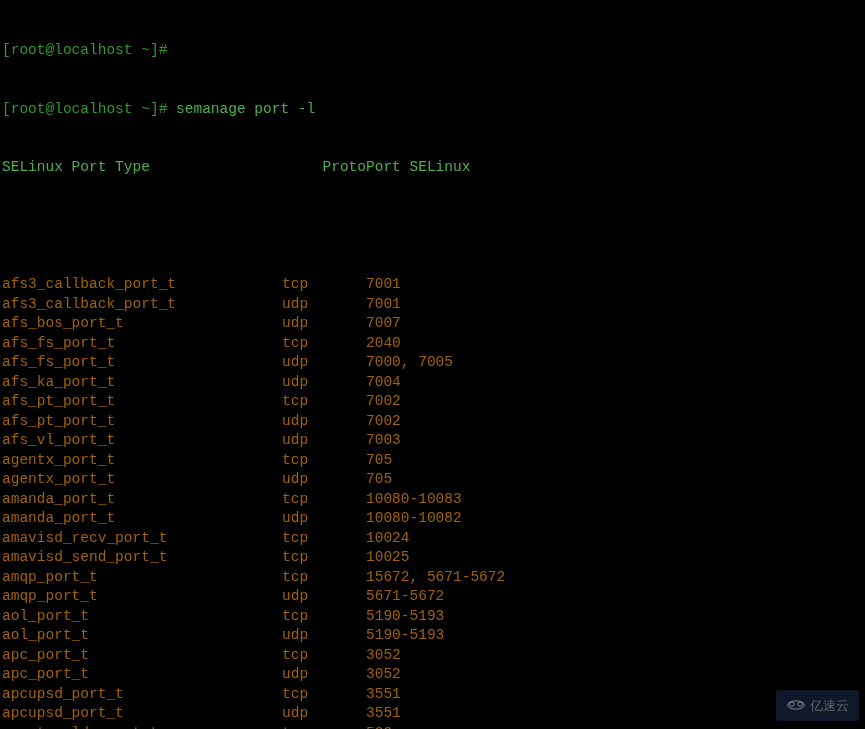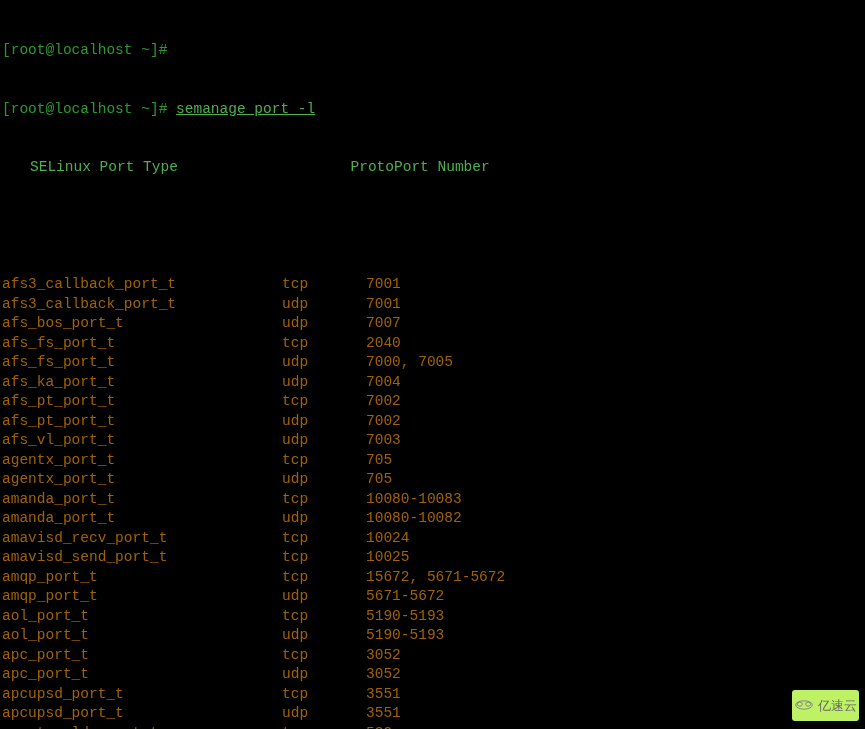--- a/index.html
+++ b/index.html
@@ -20,21 +20,20 @@
       position: relative;
     }
     .terminal {
       white-space: pre;
     }
     .prompt-line {
       color: #2e9a2e;
     }
     .command {
       color: #4db04d;
-      text-decoration: underline;
     }
     .header-line {
       color: #4db04d;
     }
     .data-row {
       color: #a16207;
     }
     .port-type {
       display: inline-block;
       width: 280px;
@@ -42,39 +41,38 @@
     .proto {
       display: inline-block;
       width: 84px;
     }
     .port-number {
       display: inline-block;
     }
     .header-type {
       display: inline-block;
       width: 280px;
-      margin-left: 28px;
     }
     .header-proto {
       display: inline-block;
       width: 84px;
       text-align: right;
     }
     .header-number {
       display: inline-block;
     }
     .watermark {
       position: absolute;
       bottom: 8px;
       right: 6px;
-      background: #bef264;
+      background: #0f172a;
       color: #666;
       font-family: Arial, sans-serif;
       font-size: 13px;
-      padding: 6px 2px;
+      padding: 6px 10px;
       border-radius: 3px;
       display: flex;
       align-items: center;
       gap: 4px;
     }
     .watermark-logo {
       display: inline-block;
       width: 20px;
       height: 14px;
       position: relative;
@@ -86,21 +84,21 @@
     .blank-line {
       height: 19.5px;
     }
   </style>
 </head>
 <body>
 
 <div class="terminal">
   <div class="prompt-line"><span>[root@localhost ~]#</span></div>
   <div class="prompt-line"><span>[root@localhost ~]# </span><span class="command">semanage port -l</span></div>
-  <div class="header-line"><span class="header-type">SELinux Port Type</span><span class="header-proto">Proto</span><span class="header-number">Port Number</span></div>
+  <div class="header-line"><span class="header-type">SELinux Port Type</span><span class="header-proto">Proto</span><span class="header-number">Port SELinux</span></div>
   <div class="blank-line"></div>
   <div id="rows-container"><div class="data-row"><span class="port-type">afs3_callback_port_t</span><span class="proto">tcp</span><span class="port-number">7001</span></div><div class="data-row"><span class="port-type">afs3_callback_port_t</span><span class="proto">udp</span><span class="port-number">7001</span></div><div class="data-row"><span class="port-type">afs_bos_port_t</span><span class="proto">udp</span><span class="port-number">7007</span></div><div class="data-row"><span class="port-type">afs_fs_port_t</span><span class="proto">tcp</span><span class="port-number">2040</span></div><div class="data-row"><span class="port-type">afs_fs_port_t</span><span class="proto">udp</span><span class="port-number">7000, 7005</span></div><div class="data-row"><span class="port-type">afs_ka_port_t</span><span class="proto">udp</span><span class="port-number">7004</span></div><div class="data-row"><span class="port-type">afs_pt_port_t</span><span class="proto">tcp</span><span class="port-number">7002</span></div><div class="data-row"><span class="port-type">afs_pt_port_t</span><span class="proto">udp</span><span class="port-number">7002</span></div><div class="data-row"><span class="port-type">afs_vl_port_t</span><span class="proto">udp</span><span class="port-number">7003</span></div><div class="data-row"><span class="port-type">agentx_port_t</span><span class="proto">tcp</span><span class="port-number">705</span></div><div class="data-row"><span class="port-type">agentx_port_t</span><span class="proto">udp</span><span class="port-number">705</span></div><div class="data-row"><span class="port-type">amanda_port_t</span><span class="proto">tcp</span><span class="port-number">10080-10083</span></div><div class="data-row"><span class="port-type">amanda_port_t</span><span class="proto">udp</span><span class="port-number">10080-10082</span></div><div class="data-row"><span class="port-type">amavisd_recv_port_t</span><span class="proto">tcp</span><span class="port-number">10024</span></div><div class="data-row"><span class="port-type">amavisd_send_port_t</span><span class="proto">tcp</span><span class="port-number">10025</span></div><div class="data-row"><span class="port-type">amqp_port_t</span><span class="proto">tcp</span><span class="port-number">15672, 5671-5672</span></div><div class="data-row"><span class="port-type">amqp_port_t</span><span class="proto">udp</span><span class="port-number">5671-5672</span></div><div class="data-row"><span class="port-type">aol_port_t</span><span class="proto">tcp</span><span class="port-number">5190-5193</span></div><div class="data-row"><span class="port-type">aol_port_t</span><span class="proto">udp</span><span class="port-number">5190-5193</span></div><div class="data-row"><span class="port-type">apc_port_t</span><span class="proto">tcp</span><span class="port-number">3052</span></div><div class="data-row"><span class="port-type">apc_port_t</span><span class="proto">udp</span><span class="port-number">3052</span></div><div class="data-row"><span class="port-type">apcupsd_port_t</span><span class="proto">tcp</span><span class="port-number">3551</span></div><div class="data-row"><span class="port-type">apcupsd_port_t</span><span class="proto">udp</span><span class="port-number">3551</span></div><div class="data-row"><span class="port-type">apertus_ldp_port_t</span><span class="proto">tcp</span><span class="port-number">539</span></div></div>
 </div>
 
 <div class="watermark">
   <span class="watermark-logo">
     <svg viewBox="0 0 24 16" fill="none" stroke="#888" stroke-width="1.2">
       <ellipse cx="12" cy="8" rx="10" ry="5"></ellipse>
       <ellipse cx="7" cy="7" rx="3" ry="2.5"></ellipse>
       <ellipse cx="17" cy="7" rx="3" ry="2.5"></ellipse>

